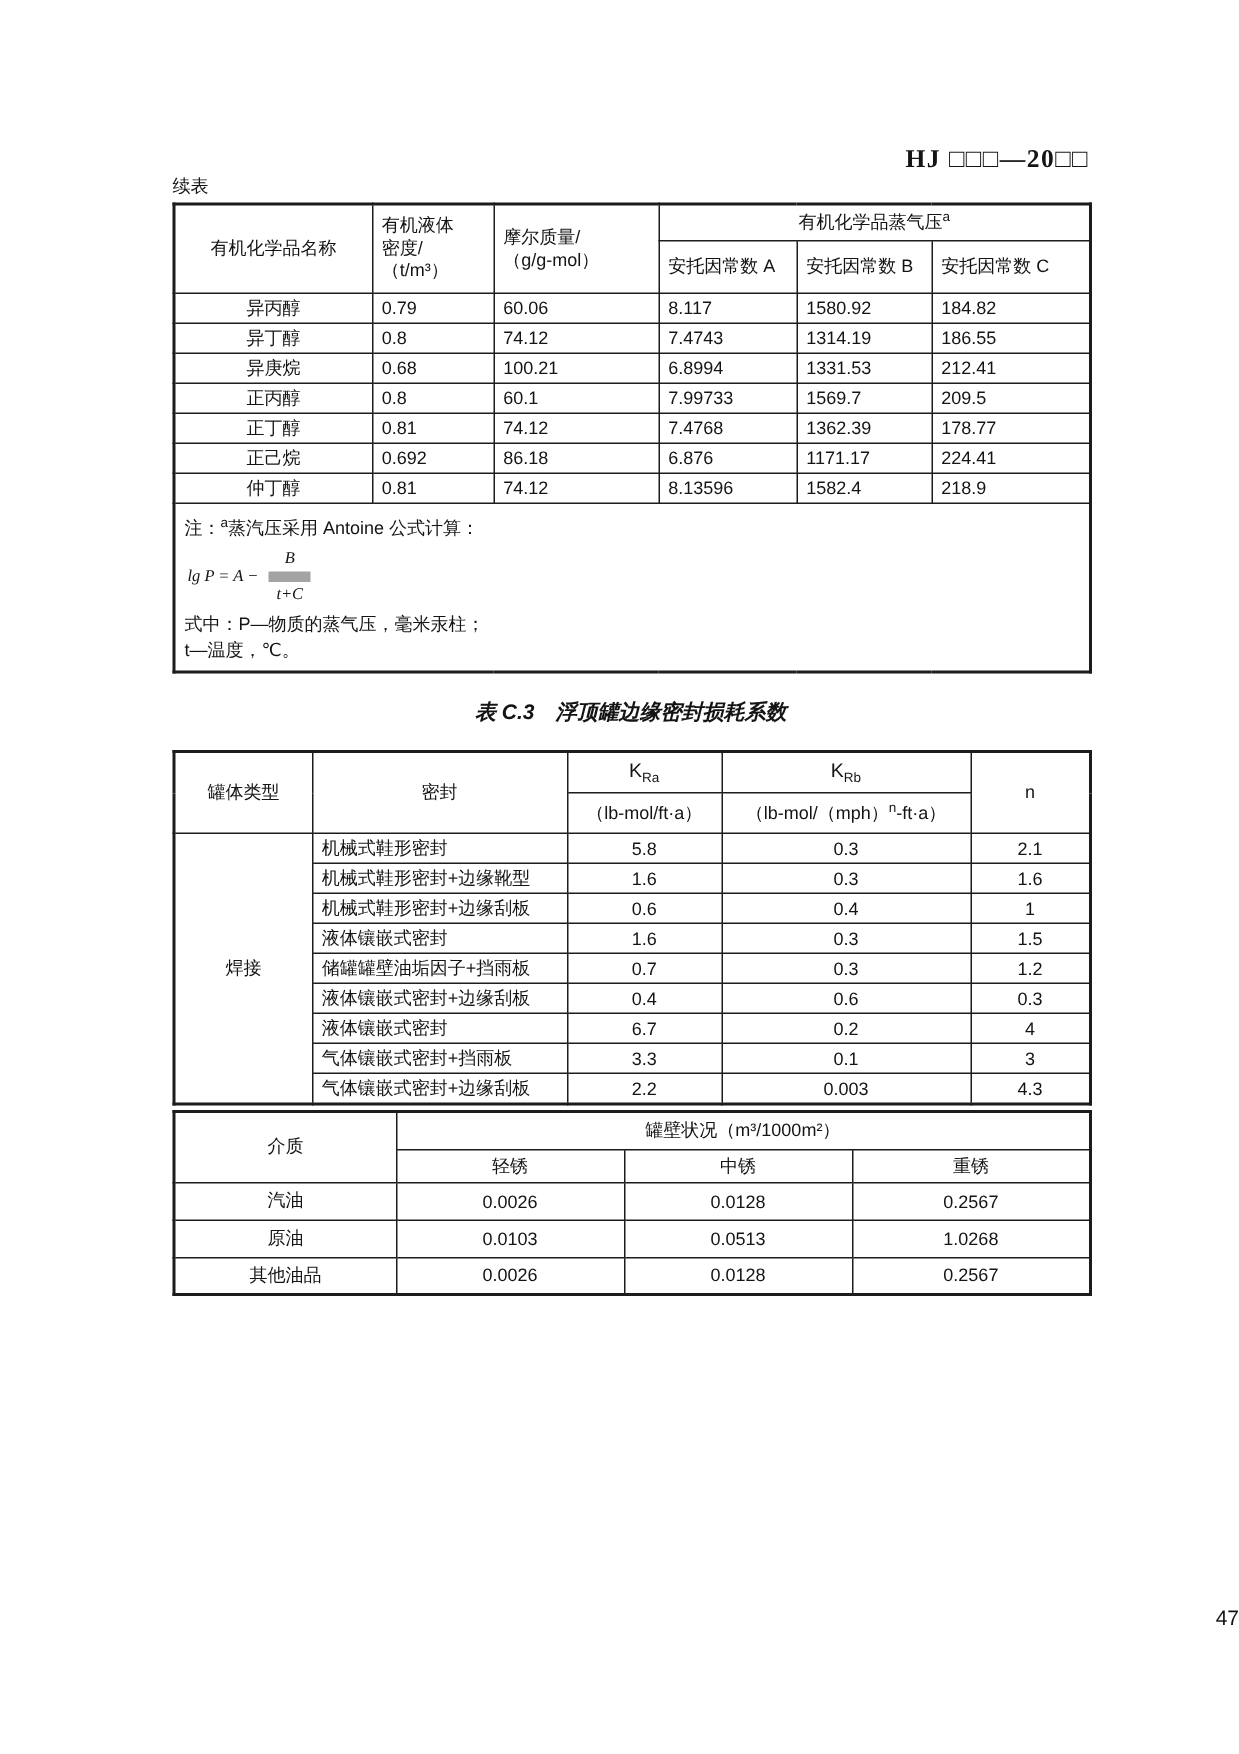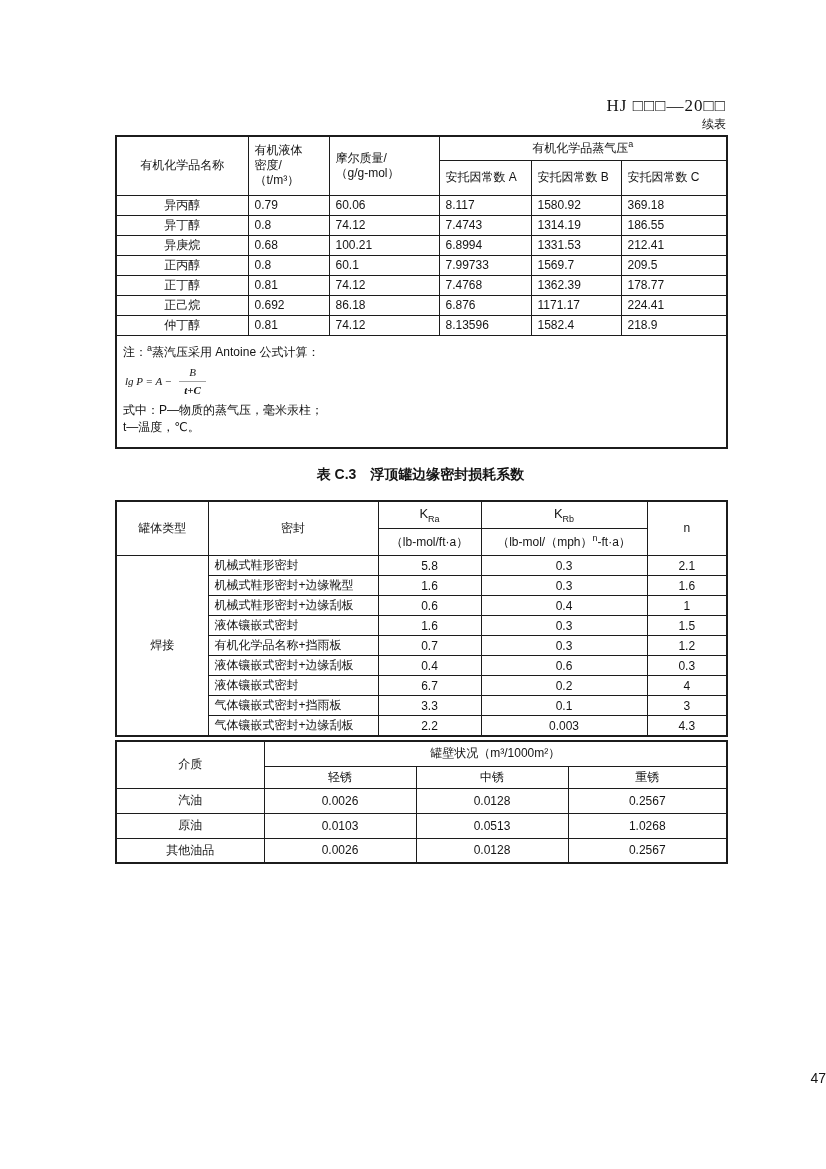--- a/index.html
+++ b/index.html
@@ -5,48 +5,48 @@
   html,body{margin:0;padding:0;}
   body{
     width:826px;height:1169px;background:#ffffff;position:relative;
     font-family:"Liberation Sans","DejaVu Sans",sans-serif;color:#141414;
     -webkit-font-smoothing:antialiased;
   }
   .content{position:absolute;left:115px;top:0;width:611px;}
   .header-code{
     margin-top:97px;text-align:right;
     font-family:"Liberation Serif","DejaVu Serif",serif;
-    font-weight:normal;font-size:17px;letter-spacing:1px;line-height:18px;
-  }
-  .continued{margin-top:2px;text-align:right;font-size:12px;line-height:15px;}
+    font-weight:bold;font-size:17px;letter-spacing:1px;line-height:18px;
+  }
+  .continued{margin-top:2px;font-size:12px;line-height:15px;}
   table{border-collapse:collapse;table-layout:fixed;width:611px;margin-top:3px;}
   table{border:2px solid #1c1c1c;}
   td,th{border:1px solid #1c1c1c;font-size:12px;font-weight:normal;
         vertical-align:middle;padding:1px 4px 1px 6px;text-align:left;
         overflow:hidden;}
   .c{text-align:center;padding:1px 2px;}
   .prewrap{white-space:pre-line;line-height:15px;}
   sup{font-size:9px;}
   sub{font-size:9px;}
   .t1 tr.data{height:20px;}
   .t1 tr.h1{height:24px;}
   .t1 tr.h2{height:35px;}
   .note-cell{height:103px;vertical-align:top;padding:4px 6px;line-height:17px;}
   .formula{
     display:flex;align-items:center;gap:7px;margin:3px 0 3px 2px;
     font-family:"Liberation Serif","DejaVu Serif",serif;
     font-style:italic;font-size:11px;
   }
   .frac{display:inline-block;text-align:center;line-height:17px;}
   .frac .num{display:block;padding:0 5px;}
-  .frac .den{display:block;border-top:1px solid #a3a3a3;padding:0 5px;font-weight:bold;}
+  .frac .den{display:block;border-top:7px solid #a3a3a3;padding:0 5px;}
   .table-title{
     text-align:center;font-weight:bold;font-size:14px;line-height:19px;
   }
-  .title-c3{margin-top:16px;margin-bottom:16px;}
+  .title-c3{margin-top:16px;margin-bottom:16px;font-style:italic;}
   .title-c4{margin-top:33px;margin-bottom:4px;}
   .t3 tr.h1{height:28px;}
   .t3 tr.h2{height:27px;}
   .t3 tr.data{height:20px;}
   .t3 .kname{font-size:13px;}
   .t4 tr.h1{height:25px;}
   .t4 tr.h2{height:22px;}
   .t4 tr.data{height:25px;}
   .page-number{
     position:absolute;left:0;width:826px;top:1070px;text-align:right;
@@ -86,21 +86,21 @@
       <th>安托因常数 A</th>
       <th>安托因常数 B</th>
       <th>安托因常数 C</th>
     </tr>
     <tr class="data">
       <td class="c">异丙醇</td>
       <td>0.79</td>
       <td>60.06</td>
       <td>8.117</td>
       <td>1580.92</td>
-      <td>369.18</td>
+      <td>184.82</td>
     </tr>
     <tr class="data">
       <td class="c">异丁醇</td>
       <td>0.8</td>
       <td>74.12</td>
       <td>7.4743</td>
       <td>1314.19</td>
       <td>186.55</td>
     </tr>
     <tr class="data">
@@ -206,21 +206,21 @@
       <td class="c">0.4</td>
       <td class="c">1</td>
     </tr>
     <tr class="data">
       <td>液体镶嵌式密封</td>
       <td class="c">1.6</td>
       <td class="c">0.3</td>
       <td class="c">1.5</td>
     </tr>
     <tr class="data">
-      <td>有机化学品名称+挡雨板</td>
+      <td>储罐罐壁油垢因子+挡雨板</td>
       <td class="c">0.7</td>
       <td class="c">0.3</td>
       <td class="c">1.2</td>
     </tr>
     <tr class="data">
       <td>液体镶嵌式密封+边缘刮板</td>
       <td class="c">0.4</td>
       <td class="c">0.6</td>
       <td class="c">0.3</td>
     </tr>

